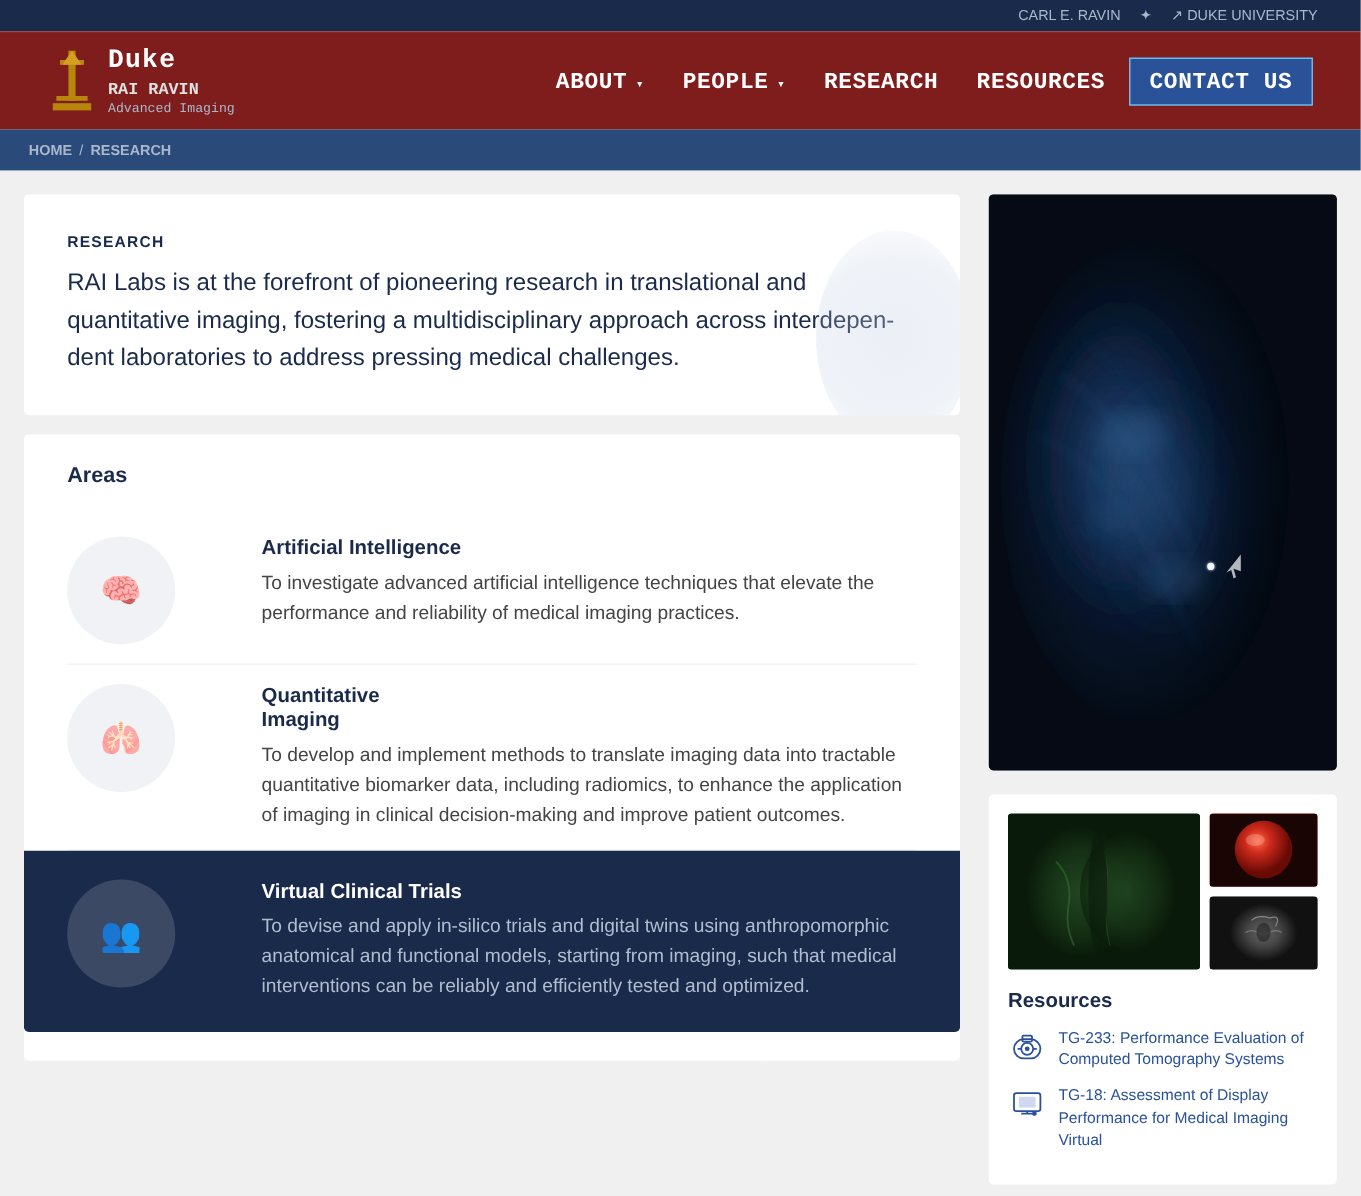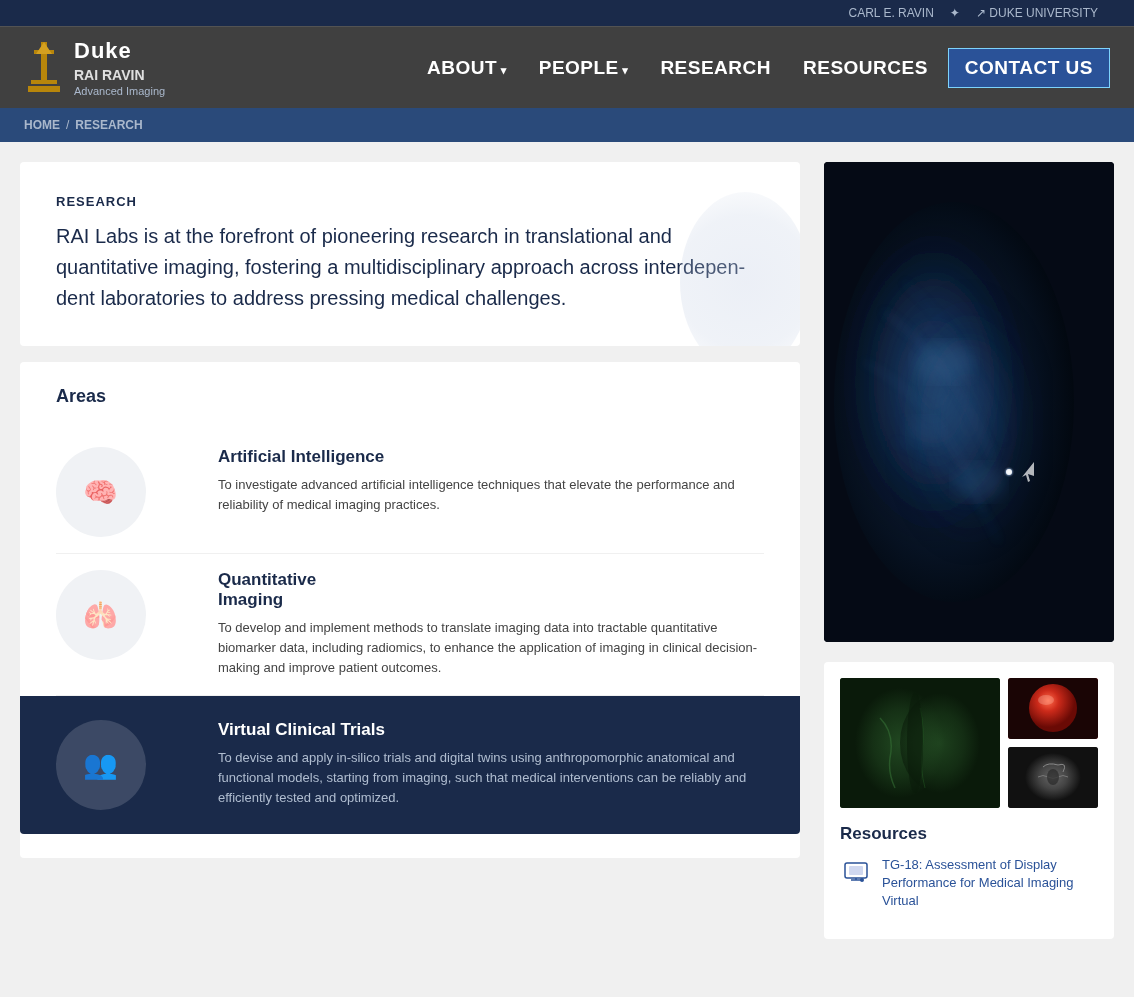--- a/index.html
+++ b/index.html
@@ -17,26 +17,27 @@
     .top-bar a {
       color: #aab8cc;
       font-size: 12px;
       text-decoration: none;
       font-weight: 500;
     }
     .top-bar .separator { color: #aab8cc; font-size: 12px; }
 
     
     .header {
-      background: #404040;
+      background: #7f1d1d;
       display: flex;
       align-items: center;
       justify-content: space-between;
-      padding: 10px 24px;
+      padding: 10px 40px;
       border-top: 1px solid rgba(255,255,255,0.1);
+      font-family: Liberation Mono, monospace;
     }
     .logo-area {
       display: flex;
       align-items: center;
       gap: 10px;
     }
     .logo-text {
       color: white;
       font-size: 13px;
       line-height: 1.3;
@@ -184,21 +185,21 @@
     }
     .area-content { flex: 1; margin-left: 48px; }
     .area-name {
       font-size: 17px;
       font-weight: 700;
       color: #1a2a4a;
       margin-bottom: 8px;
     }
     .area-item.dark-bg .area-name { color: white; }
     .area-desc {
-      font-size: 13px;
+      font-size: 16px;
       color: #444;
       line-height: 1.55;
     }
     .area-item.dark-bg .area-desc { color: #b0bdd0; }
 
     
     .right-column {
       width: 290px;
       flex-shrink: 0;
       display: flex;
@@ -481,20 +482,33 @@
               <path d="M35 20 Q40 15 50 18 Q60 15 55 25" stroke="#888" stroke-width="1" fill="none"></path>
               <path d="M30 30 Q35 27 40 30 Q45 33 50 30 Q55 27 60 30" stroke="#777" stroke-width="1" fill="none"></path>
               <ellipse cx="45" cy="30" rx="6" ry="8" fill="#222" opacity="0.6"></ellipse>
             </svg>
           </div>
         </div>
       </div>
 
       <div class="resources-title">Resources</div>
 
+      <div class="resource-item">
+        <div class="resource-icon">
+          <svg width="28" height="28" viewBox="0 0 28 28">
+            <rect x="3" y="8" width="22" height="16" rx="8" fill="none" stroke="#2a5298" stroke-width="1.5"></rect>
+            <circle cx="14" cy="16" r="5" fill="none" stroke="#2a5298" stroke-width="1.5"></circle>
+            <circle cx="14" cy="16" r="2" fill="#2a5298"></circle>
+            <rect x="10" y="5" width="8" height="5" rx="1" fill="none" stroke="#2a5298" stroke-width="1.5"></rect>
+            <line x1="6" y1="16" x2="9" y2="16" stroke="#2a5298" stroke-width="1.5"></line>
+            <line x1="19" y1="16" x2="22" y2="16" stroke="#2a5298" stroke-width="1.5"></line>
+          </svg>
+        </div>
+        <div class="resource-text">TG-233: Performance Evaluation of Computed Tomography Systems</div>
+      </div>
 
       <div class="resource-item">
         <div class="resource-icon">
           <svg width="28" height="28" viewBox="0 0 28 28">
             <rect x="3" y="5" width="22" height="15" rx="2" fill="none" stroke="#2a5298" stroke-width="1.5"></rect>
             <line x1="9" y1="22" x2="19" y2="22" stroke="#2a5298" stroke-width="1.5"></line>
             <line x1="14" y1="20" x2="14" y2="22" stroke="#2a5298" stroke-width="1.5"></line>
             <rect x="7" y="8" width="14" height="9" rx="1" fill="#d0d8f0"></rect>
             <circle cx="20" cy="22" r="2" fill="#2a5298"></circle>
           </svg>

